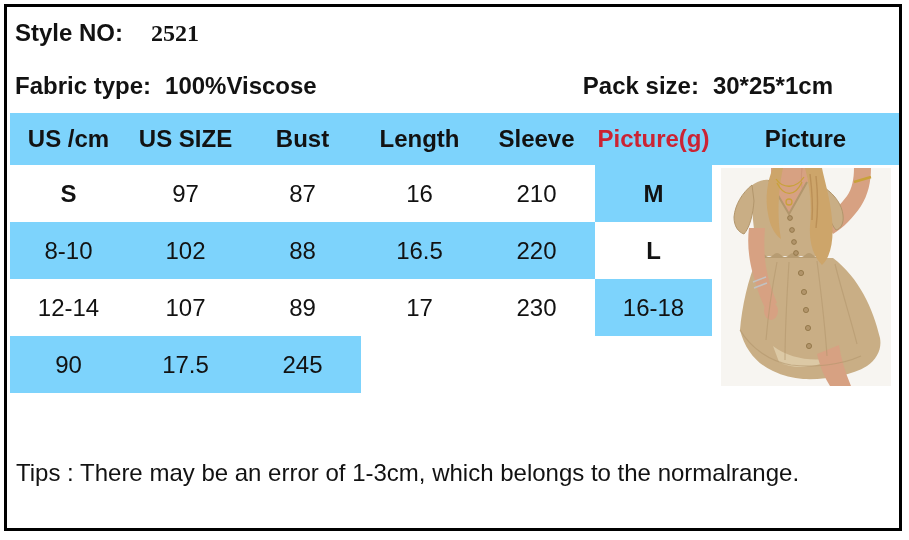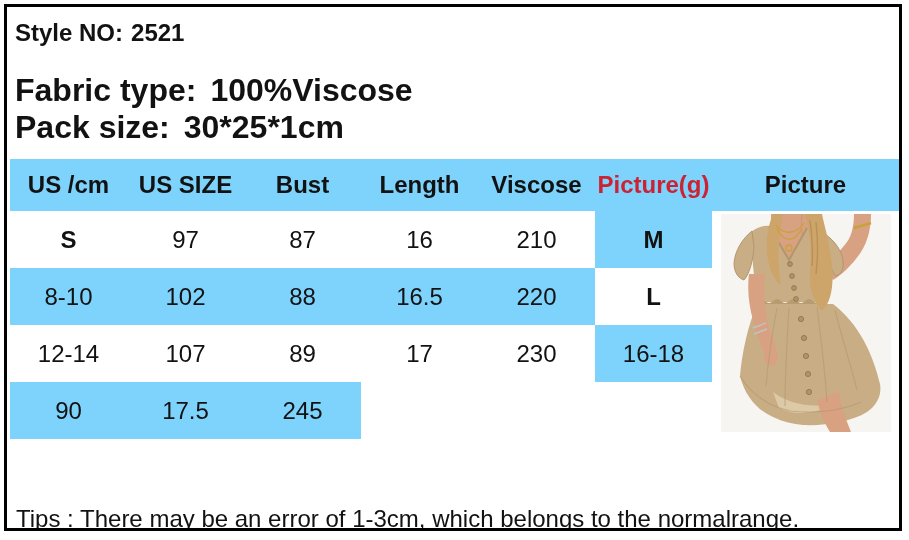--- a/index.html
+++ b/index.html
@@ -5,24 +5,24 @@
   html,body { margin:0; padding:0; }
   body {
     width:909px; height:540px; background:#ffffff; position:relative;
     font-family:"Liberation Sans", sans-serif; color:#121212; overflow:hidden;
   }
   .frame {
     position:absolute; left:4px; top:4px; width:898px; height:527px;
     border:3px solid #000; box-sizing:border-box; background:#fff; overflow:hidden;
   }
   .style-line { margin:12px 0 0 8px; font-size:24px; font-weight:bold; }
-  .style-line .val { margin-left:8px; }
+  .style-line .val { margin-left:28px;font-family:Liberation Serif, serif; }
   .meta-line {
     display:flex; justify-content:space-between; align-items:baseline;
-    margin:25px 66px 0 8px; font-size:32px; font-weight:bold;flex-direction:column;
+    margin:25px 66px 0 8px; font-size:24px; font-weight:bold;
   }
   .meta-line .val { margin-left:14px; }
   .size-table {
     display:grid; grid-template-columns:repeat(6,117px) 187px;
     grid-template-rows:52px repeat(4,57px);
     width:889px; margin:13px 0 0 3px; font-size:24px;
   }
   .tc { display:flex; align-items:center; justify-content:center; line-height:1; }
   .stripe { background:#7dd3fc; }
   .th { font-weight:bold; }
@@ -52,21 +52,21 @@
       <span>Pack size:</span><span class="val">30*25*1cm</span>
     </div>
   </div>
 
   <div class="size-table">
 
     <div class="tc th stripe">US /cm</div>
     <div class="tc th stripe">US SIZE</div>
     <div class="tc th stripe">Bust</div>
     <div class="tc th stripe">Length</div>
-    <div class="tc th stripe">Viscose</div>
+    <div class="tc th stripe">Sleeve</div>
     <div class="tc th stripe red">Picture(g)</div>
     <div class="tc th stripe">Picture</div>
 
     <div class="tc cell-pic">
       <svg class="photo" viewBox="0 0 170 218" role="img" aria-label="Model wearing a khaki short-sleeve V-neck button-front ruffle-waist dress">
         <rect width="170" height="218" fill="#f7f5f1"></rect>
 
         <path d="M104,52 C112,44 120,36 126,28 C131,21 133,11 133,0 L150,0 C150,14 147,27 140,38 C132,50 122,60 112,66 Z" fill="#d7a182"></path>
         <path d="M133,14 L150,9" stroke="#c9a23a" stroke-width="2.5" fill="none"></path>
 

